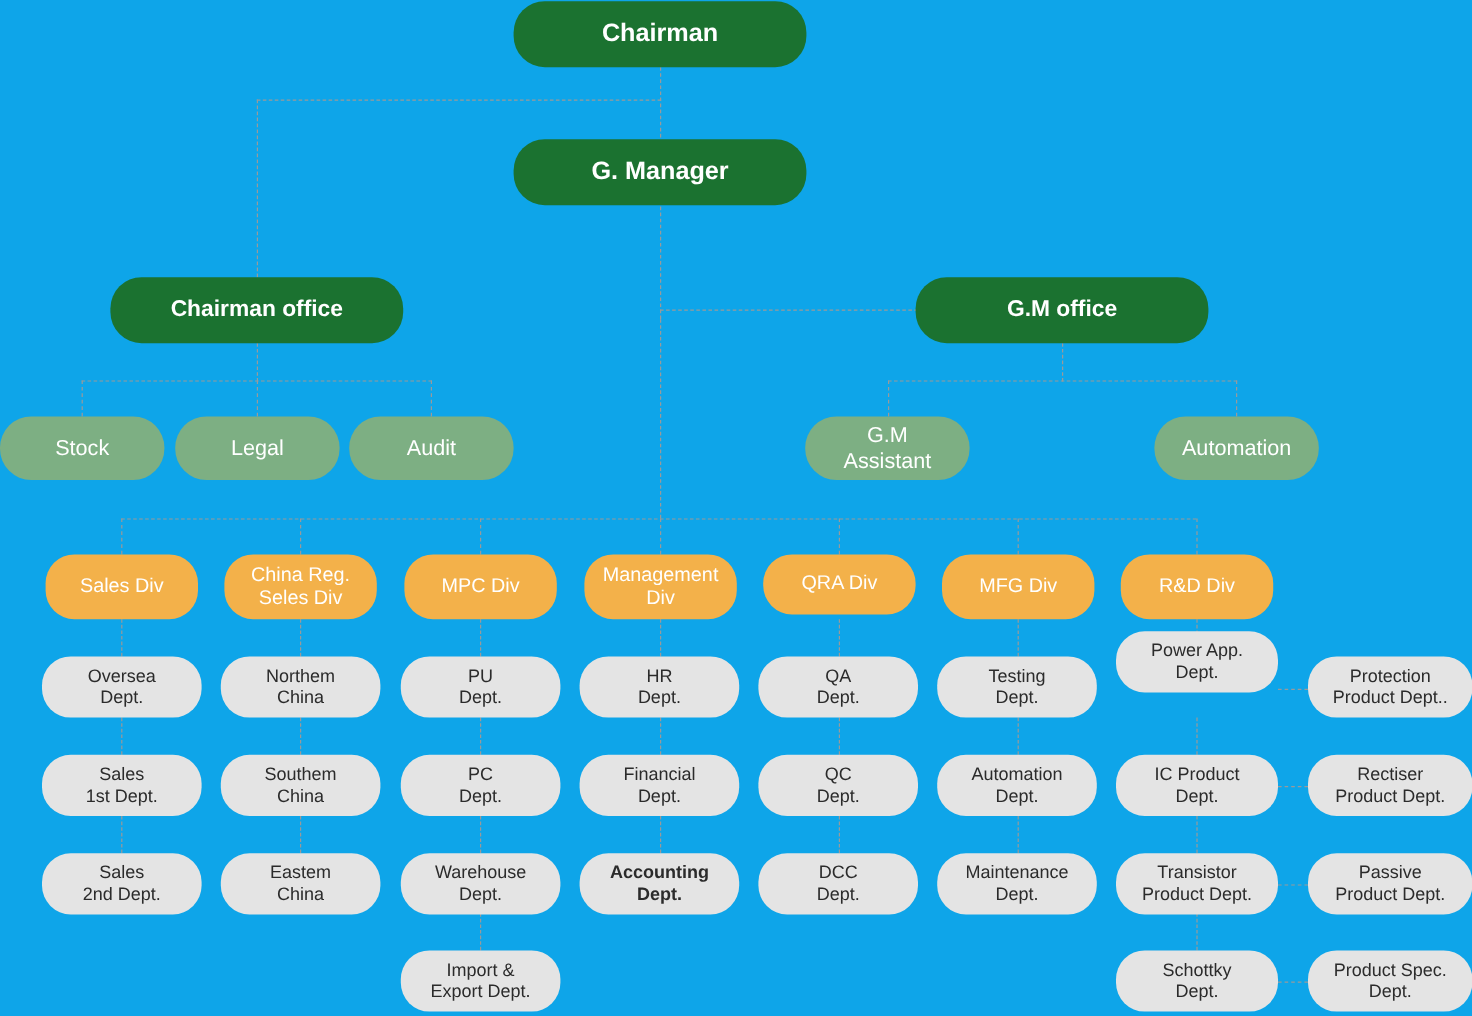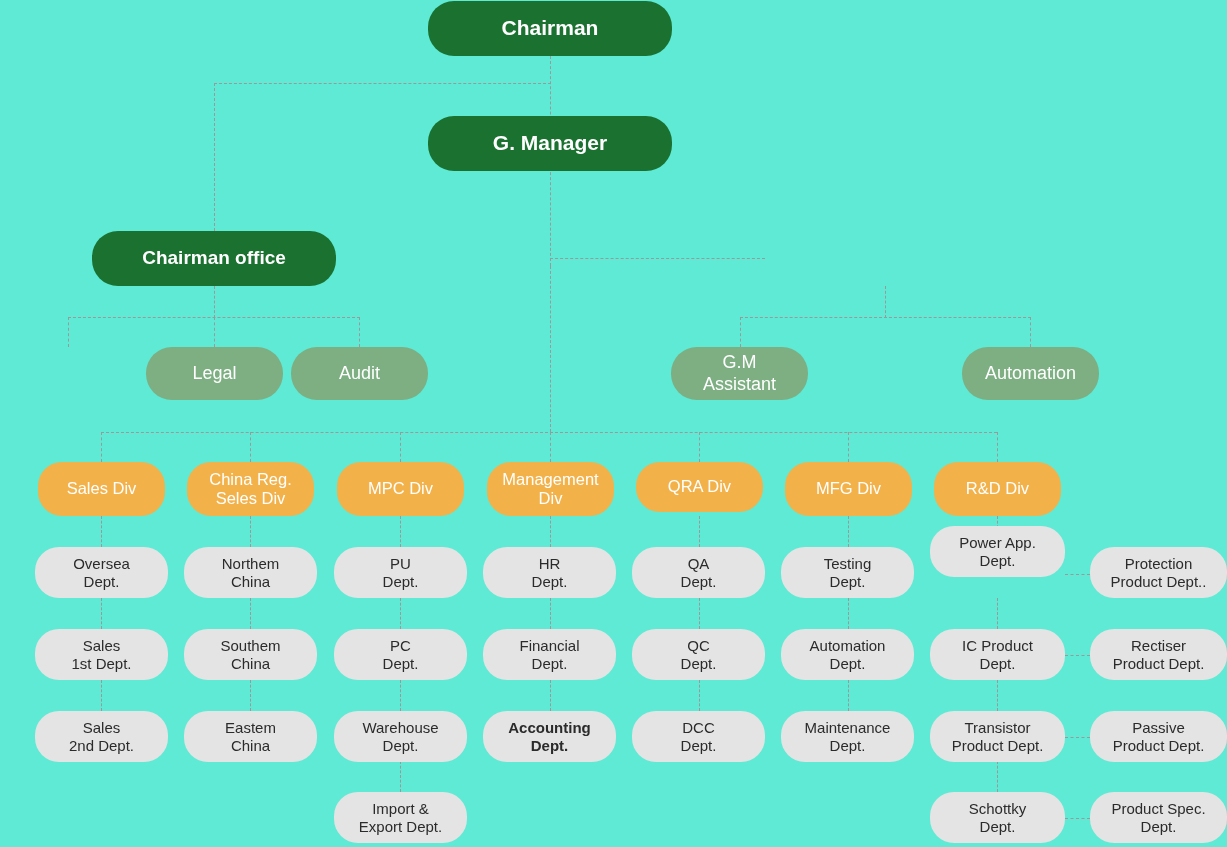--- a/index.html
+++ b/index.html
@@ -4,21 +4,21 @@
 <style>
   html, body {
     margin: 0;
     padding: 0;
     background: #ffffff;
   }
   #chart {
     position: relative;
     width: 1227px;
     height: 847px;
-    background: #5eead4;
+    background: #0ea5e9;
     font-family: "Liberation Sans", sans-serif;
     overflow: hidden;
   }
   .node {
     position: absolute;
     box-sizing: border-box;
     display: flex;
     align-items: center;
     justify-content: center;
     text-align: center;
@@ -140,21 +140,23 @@
 
   <div class="ln h" style="left:1065px; top:574px; width:25px;"></div>
   <div class="ln h" style="left:1065px; top:655px; width:25px;"></div>
   <div class="ln h" style="left:1065px; top:737px; width:25px;"></div>
   <div class="ln h" style="left:1065px; top:818px; width:25px;"></div>
 
   <div class="node lvl-top" style="left:428px; top:1px; width:244px; height:55px;">Chairman</div>
   <div class="node lvl-top" style="left:428px; top:116px; width:244px; height:55px;">G. Manager</div>
 
   <div class="node lvl-office" style="left:92px; top:231px; width:244px; height:55px;">Chairman office</div>
-
+  <div class="node lvl-office" style="left:763px; top:231px; width:244px; height:55px;">G.M office</div>
+
+  <div class="node lvl-staff" style="left:0px; top:347px; width:137px; height:53px;">Stock</div>
   <div class="node lvl-staff" style="left:146px; top:347px; width:137px; height:53px;">Legal</div>
   <div class="node lvl-staff" style="left:671px; top:347px; width:137px; height:53px;">G.M
 Assistant</div>
 
   <div class="node lvl-staff" style="left:291px; top:347px; width:137px; height:53px;">Audit</div>
   <div class="node lvl-staff" style="left:962px; top:347px; width:137px; height:53px;">Automation</div>
 
   <div class="node lvl-div" style="left:38px; top:462px; width:127px; height:54px;">Sales Div</div>
   <div class="node lvl-div" style="left:187px; top:462px; width:127px; height:54px;">China Reg.
 Seles Div</div>

